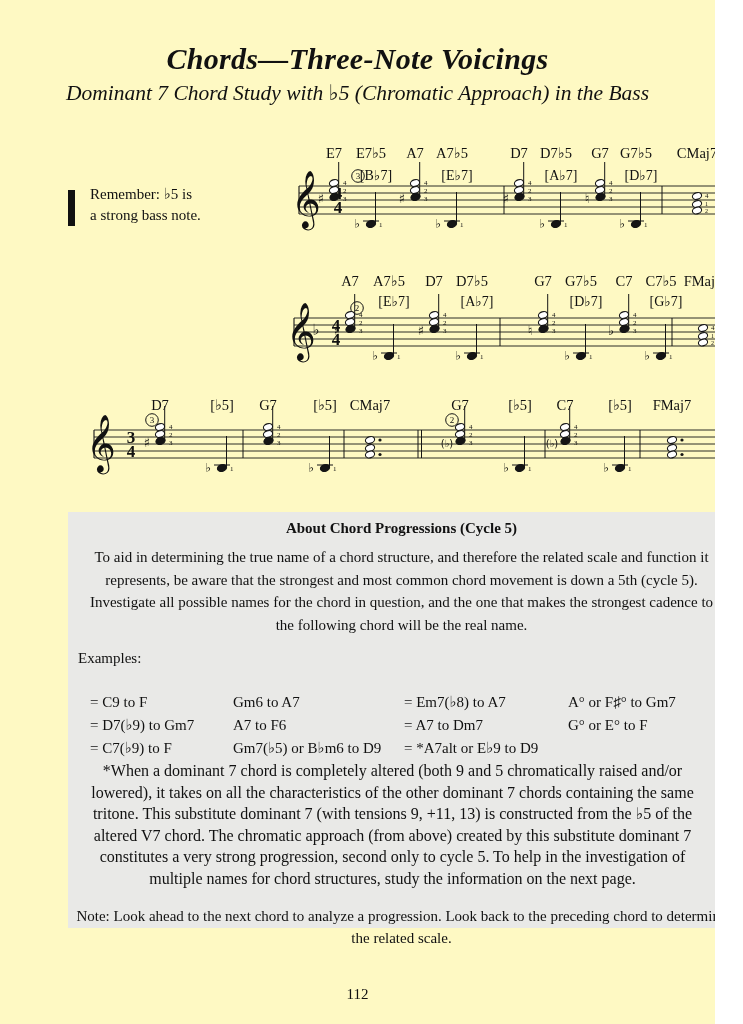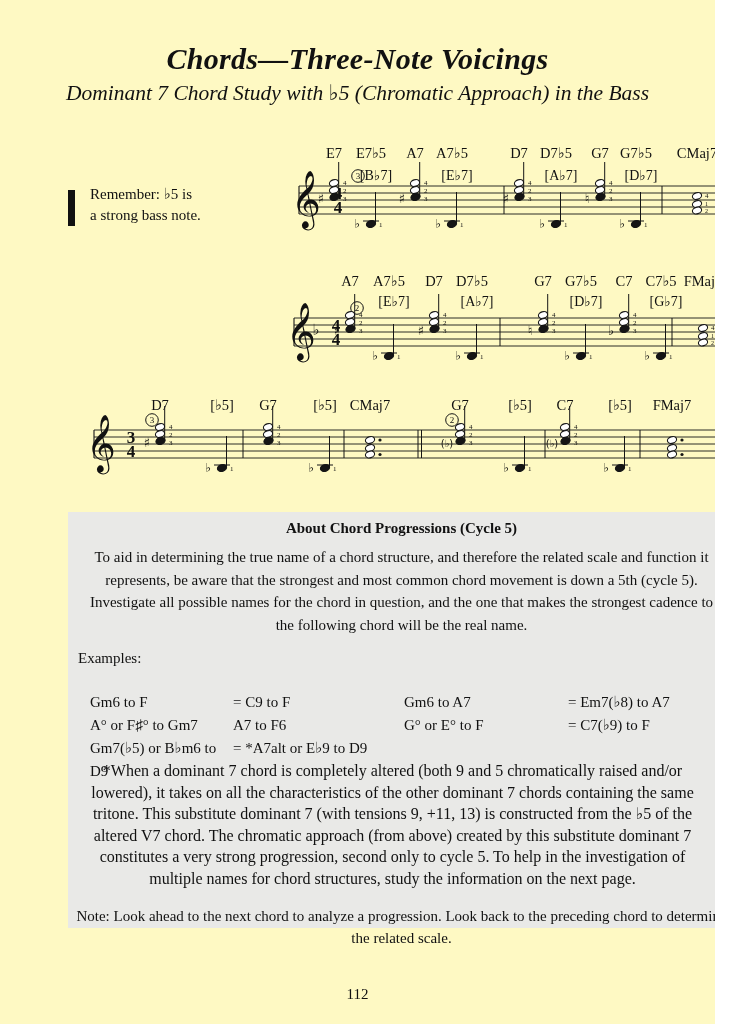--- a/index.html
+++ b/index.html
@@ -323,26 +323,27 @@
         </g>
       </svg>
     </div>
 
   <div class="graybox"></div>
   <div class="box-heading">About Chord Progressions (Cycle 5)</div>
   <div class="p1">To aid in determining the true name of a chord structure, and therefore the related scale and function it represents, be aware that the strongest and most common chord movement is down a 5th (cycle 5). Investigate all possible names for the chord in question, and the one that makes the strongest cadence to the following chord will be the real name.</div>
   <div class="ex-label">Examples:</div>
 
   <div class="ex-table">
-    <span>Gm6 to F</span>
     <span>=  C9 to F</span>
     <span>Gm6 to A7</span>
     <span>=  Em7(♭8) to A7</span>
     <span>A° or F♯° to Gm7</span>
+    <span>=  D7(♭9) to Gm7</span>
     <span>A7 to F6</span>
+    <span>=  A7 to Dm7</span>
     <span>G° or E° to F</span>
     <span>=  C7(♭9) to F</span>
     <span>Gm7(♭5) or B♭m6 to D9</span>
     <span>=  *A7alt or E♭9 to D9</span>
   </div>
 
   <div class="p2">*When a dominant 7 chord is completely altered (both 9 and 5 chromatically raised and/or lowered), it takes on all the characteristics of the other dominant 7 chords containing the same tritone. This substitute dominant 7 (with tensions 9, +11, 13) is constructed from the ♭5 of the altered V7 chord. The chromatic approach (from above) created by this substitute dominant 7 constitutes a very strong progression, second only to cycle 5. To help in the investigation of multiple names for chord structures, study the information on the next page.</div>
   <div class="note">Note:  Look ahead to the next chord to analyze a progression. Look back to the preceding chord to determine the related scale.</div>
   <div class="pagenum">112</div>
 

